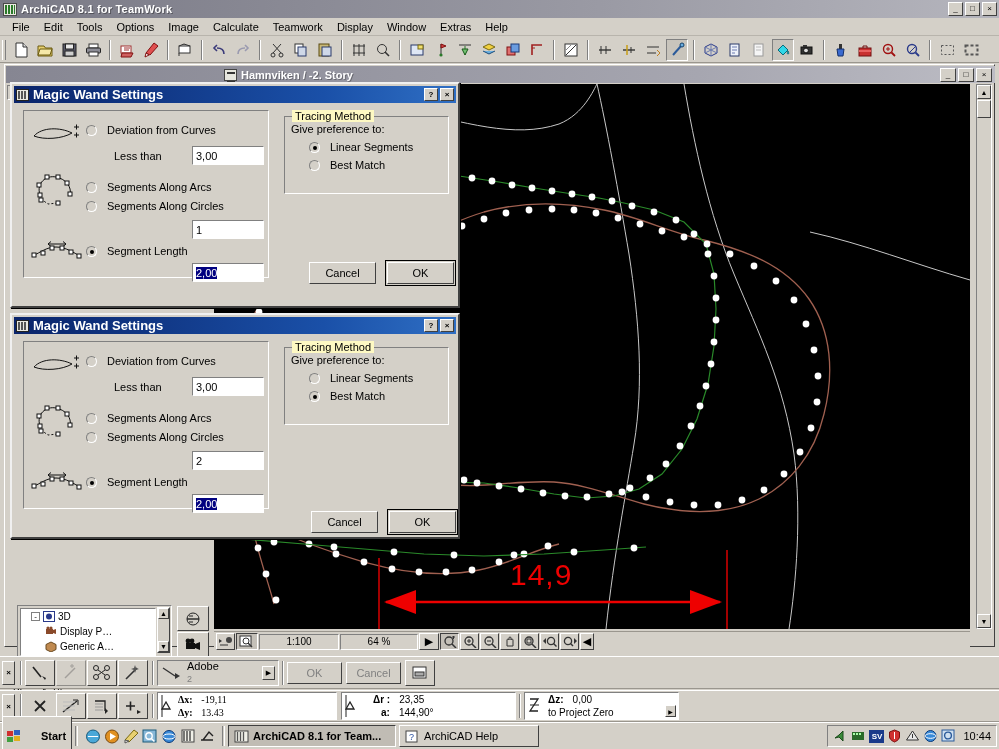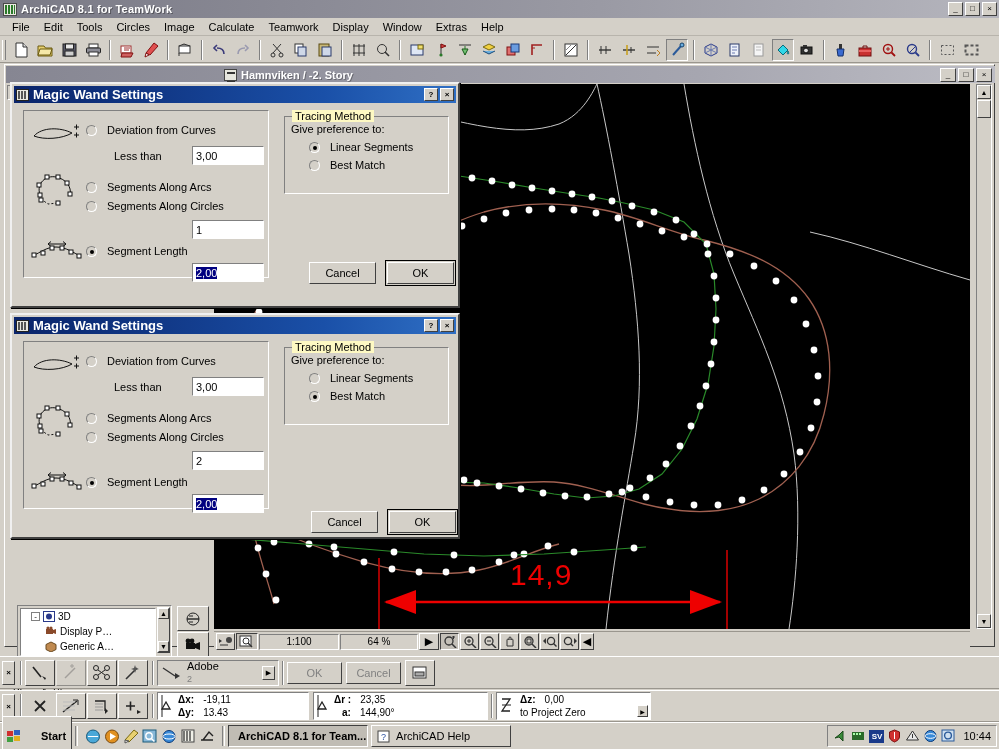--- a/index.html
+++ b/index.html
@@ -328,21 +328,21 @@
       <div class="winbtn">_</div>
       <div class="winbtn">□</div>
       <div class="winbtn">×</div>
     </div>
   </div>
 
   <div class="menubar">
     <div class="menuitem">File</div>
     <div class="menuitem">Edit</div>
     <div class="menuitem">Tools</div>
-    <div class="menuitem">Circles</div>
+    <div class="menuitem">Options</div>
     <div class="menuitem">Image</div>
     <div class="menuitem">Calculate</div>
     <div class="menuitem">Teamwork</div>
     <div class="menuitem">Display</div>
     <div class="menuitem">Window</div>
     <div class="menuitem">Extras</div>
     <div class="menuitem">Help</div>
   </div>
 
   <div class="toolbar">
@@ -1040,39 +1040,39 @@
         </svg>
     </div>
     <div class="cbtn">
       <svg width="20" height="17" viewBox="0 0 20 17">
           <path d="M3 8h9M7.5 3.5v9" stroke="#222" stroke-width="1.6"></path>
           <path d="M14 12l4 2-4 2z" fill="#222"></path>
         </svg>
     </div>
     <div class="cb-sep"></div>
 
-    <div class="infofield" style="width:152px;">
+    <div class="infofield" style="width:180px;font-family:Liberation Serif, serif;">
       <svg width="13" height="26" viewBox="0 0 13 26">
           <path d="M2 2v22" stroke="#222"></path>
           <path d="M6 9l4 7H2z" fill="none" stroke="#222" stroke-width="1.3"></path>
         </svg>
       <div class="twoline" style="margin-left:5px;">
         <div><span class="lbl" style="font-weight:bold;">Δx:</span>
           <span class="lbl" style="margin-left:6px;">-19,11</span></div>
         <div><span class="lbl" style="font-weight:bold;">Δy:</span>
           <span class="lbl" style="margin-left:6px;">13.43</span></div>
       </div>
     </div>
 
     <div class="infofield" style="width:175px;margin-left:4px;">
       <svg width="13" height="26" viewBox="0 0 13 26">
           <path d="M2 2v22" stroke="#222"></path>
           <path d="M6 9l4 7H2z" fill="none" stroke="#222" stroke-width="1.3"></path>
         </svg>
-      <div class="twoline" style="margin-left:5px;">
+      <div class="twoline" style="margin-left:16px;">
         <div><span class="lbl" style="font-weight:bold;">Δr :</span>
           <span class="lbl" style="margin-left:6px;">23,35</span></div>
         <div><span class="lbl" style="font-weight:bold;margin-left:8px;">a:</span>
           <span class="lbl" style="margin-left:6px;">144,90°</span></div>
       </div>
     </div>
 
     <div class="cb-sep"></div>
     <div class="infofield" style="width:155px;">
       <svg width="16" height="26" viewBox="0 0 16 26">
@@ -1284,21 +1284,21 @@
       <svg width="16" height="15" viewBox="0 0 16 15">
           <rect x="2" y="1" width="12" height="12" fill="#f0f0e8" stroke="#444"></rect>
           <path d="M4 2v10M7 2v10M10 2v10" stroke="#444" stroke-width="1.4"></path>
         </svg>
       <svg width="16" height="15" viewBox="0 0 16 15">
           <path d="M2 11h12M4 11l6-8 4 4" fill="none" stroke="#222" stroke-width="1.4"></path>
         </svg>
     </div>
     <div class="tb-div"></div>
 
-    <div class="taskbtn act" style="width:140px;">
+    <div class="taskbtn act" style="width:168px;">
       <svg width="15" height="13" viewBox="0 0 15 13">
           <rect x="1" y="1" width="13" height="11" fill="#f0f0e8" stroke="#444"></rect>
           <path d="M3.5 2v9M6.5 2v9M9.5 2v9" stroke="#555" stroke-width="1.3"></path>
         </svg>
       <span>ArchiCAD 8.1 for Team...</span>
     </div>
     <div class="taskbtn" style="width:140px;margin-left:3px;">
       <svg width="15" height="13" viewBox="0 0 15 13">
           <rect x="1" y="1" width="11" height="11" fill="#fff" stroke="#444"></rect>
           <text x="4" y="9.5" font-size="9" fill="#2a50a0" font-family="Liberation Sans">?</text>

